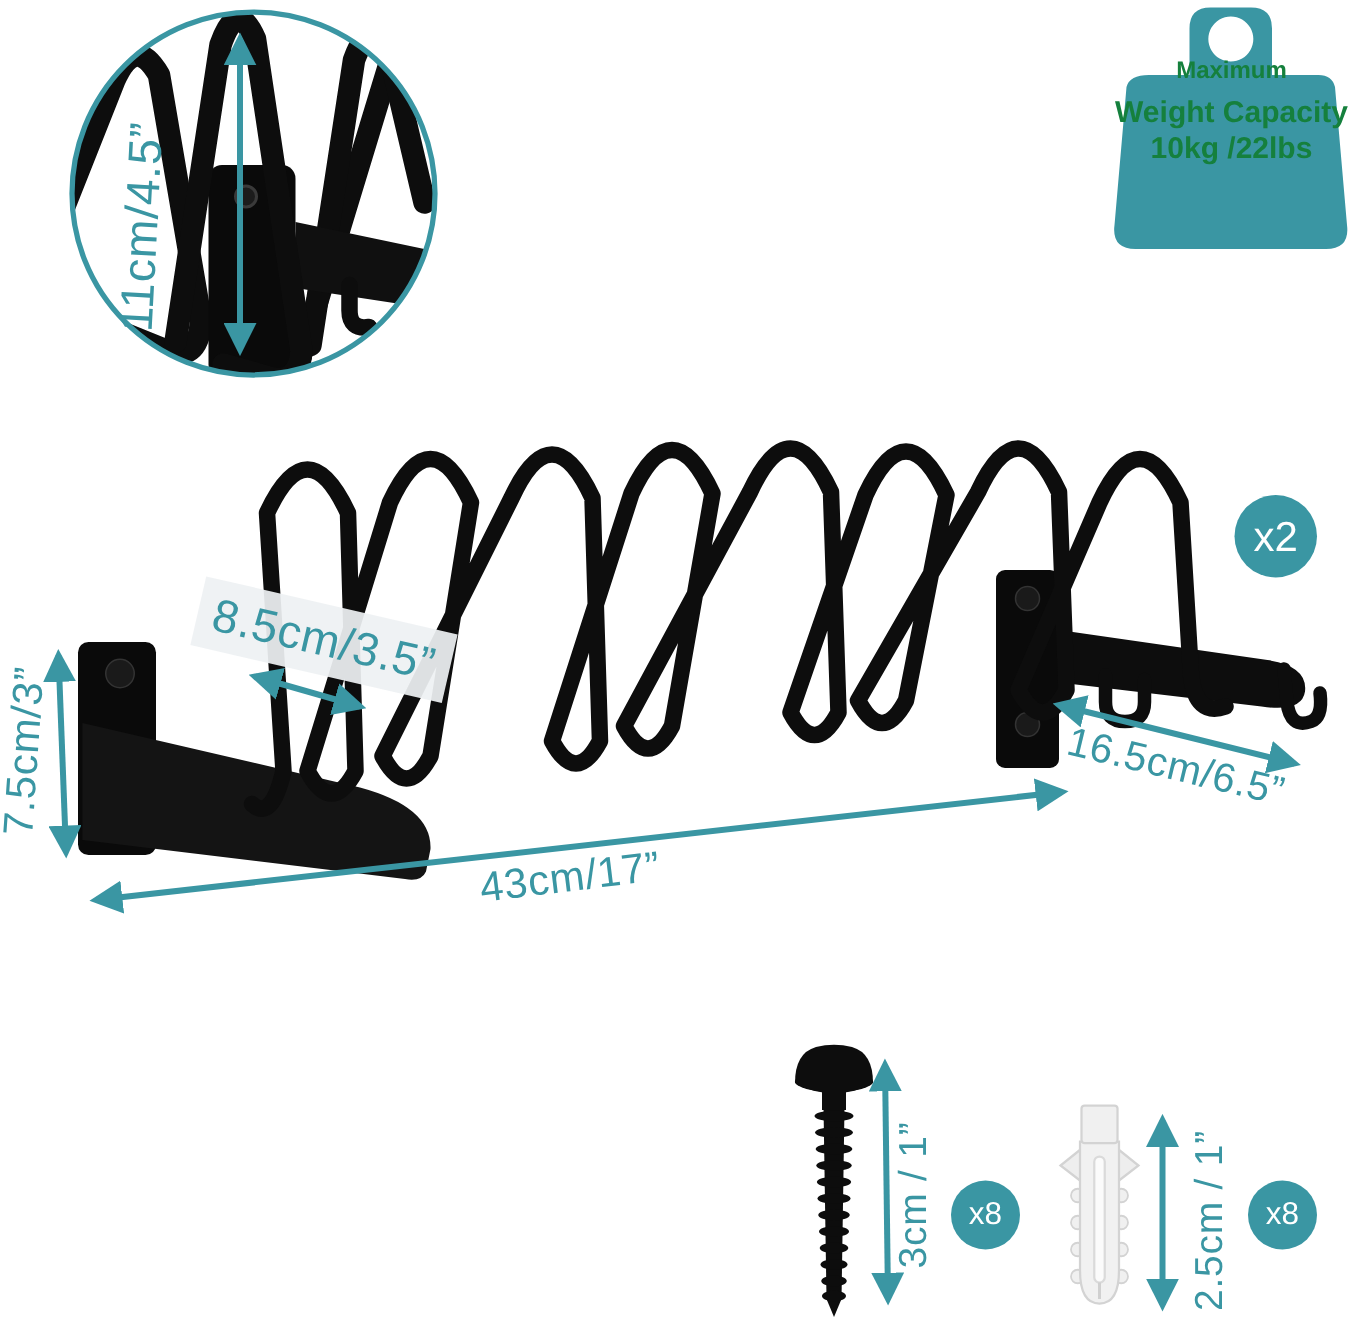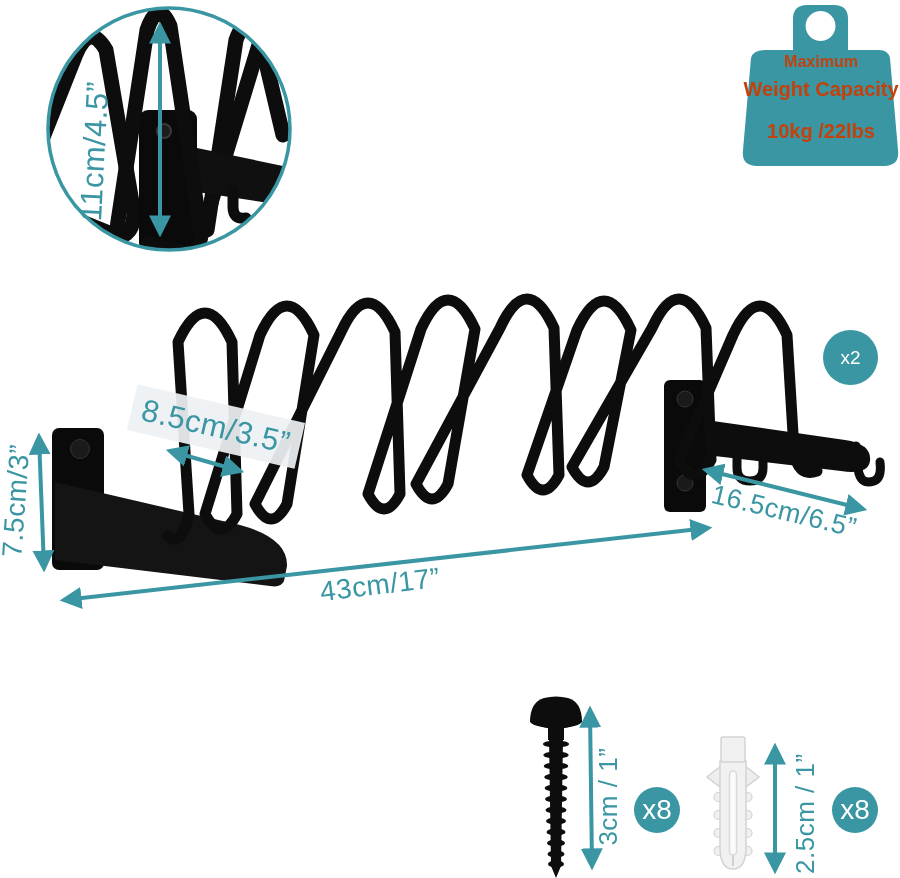--- a/index.html
+++ b/index.html
@@ -22,31 +22,31 @@
   .lbl-inset{left:0px; top:135px; width:190px; font-size:31px; transform:rotate(-87deg);}
   .lbl-75{left:-59px; top:486px; width:150px; font-size:28px; transform:rotate(-86deg);}
   .lbl-43{left:290px; top:570px; width:180px; font-size:28px; transform:rotate(-7deg);}
   .lbl-165{left:684px; top:497px; width:200px; font-size:27px; transform:rotate(13.5deg);}
   .lbl-screw{left:529px; top:783px; width:160px; font-size:26px; transform:rotate(-90deg);}
   .lbl-anchor{left:726px; top:800px; width:160px; font-size:26px; transform:rotate(-90deg);}
   .qty-circle{
     position:absolute; border-radius:50%; background:var(--accent); color:#fff;
     display:flex; align-items:center; justify-content:center; font-weight:500;
   }
-  .qty-x2{left:823px; top:330px; width:55px; height:55px; font-size:19px;}
-  .qty-x8{width:46px; height:46px; font-size:28px;}
+  .qty-x2{left:823px; top:330px; width:55px; height:55px; font-size:28px;}
+  .qty-x8{width:46px; height:46px; font-size:21px;}
   .qty-screw{left:634px; top:787px;}
   .qty-anchor{left:832px; top:787px;}
   .badge-text{
-    position:absolute; left:742px; top:54px; width:158px; text-align:center;
-    color:#c2410c; font-weight:600; line-height:1;
+    position:absolute; left:742px; top:40px; width:158px; text-align:center;
+    color:#15803d; font-weight:600; line-height:1;
   }
   .badge-text .l1{font-size:16px;}
   .badge-text .l2{font-size:20px; margin-top:9px;}
-  .badge-text .l3{font-size:20px; margin-top:22px;}
+  .badge-text .l3{font-size:20px; margin-top:4px;}
   .wire{stroke:var(--product); fill:none; stroke-linecap:round; stroke-linejoin:round;}
   .dim-arrow{stroke:var(--accent); stroke-width:4; fill:none;}
 </style>
 </head>
 <body>
 
 <div class="canvas">
 
   <svg class="scene" width="900" height="878" viewBox="0 0 900 878">
     <defs>

